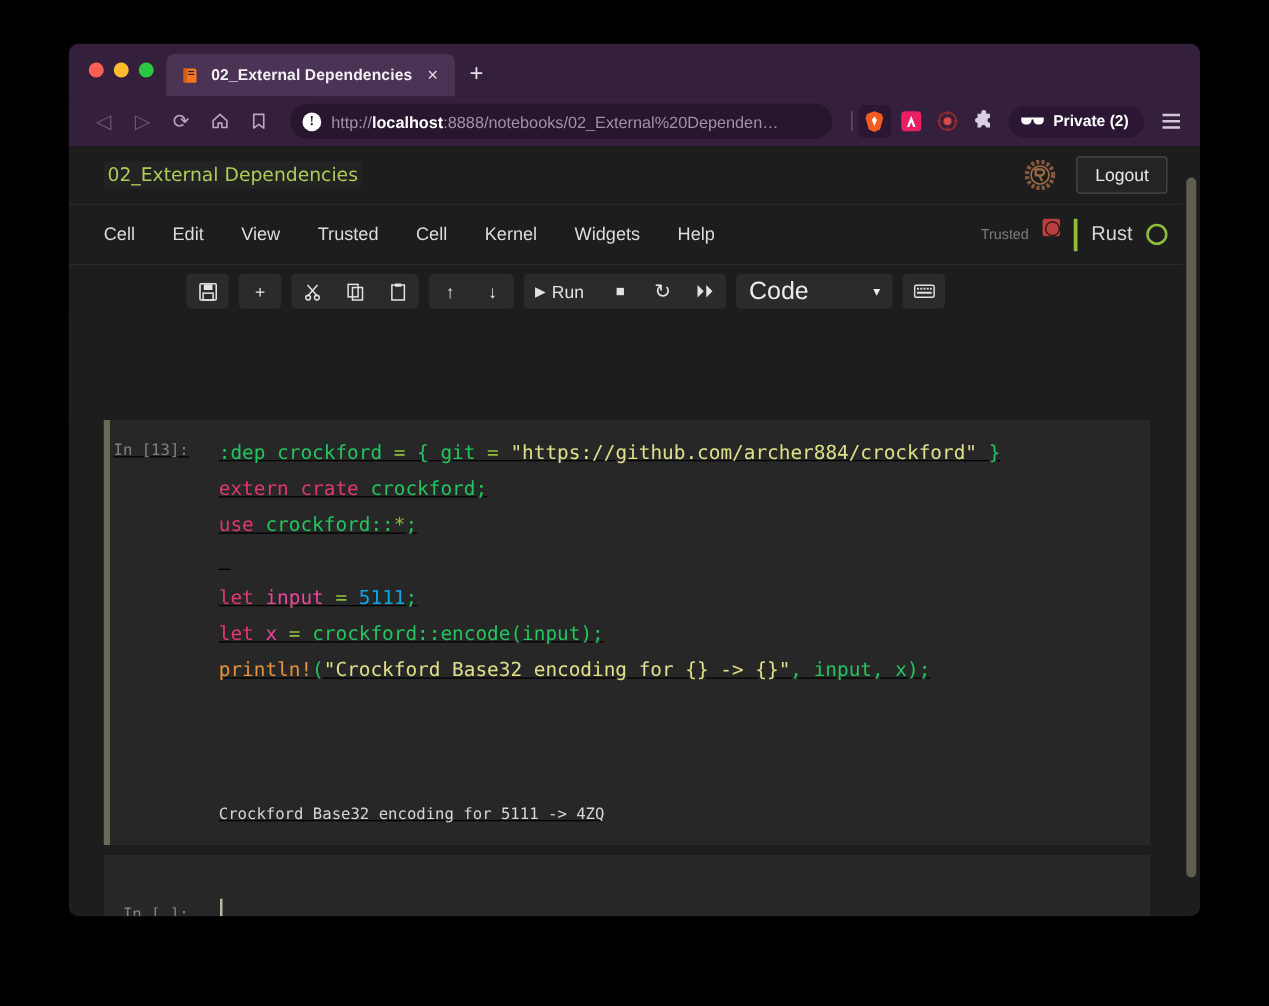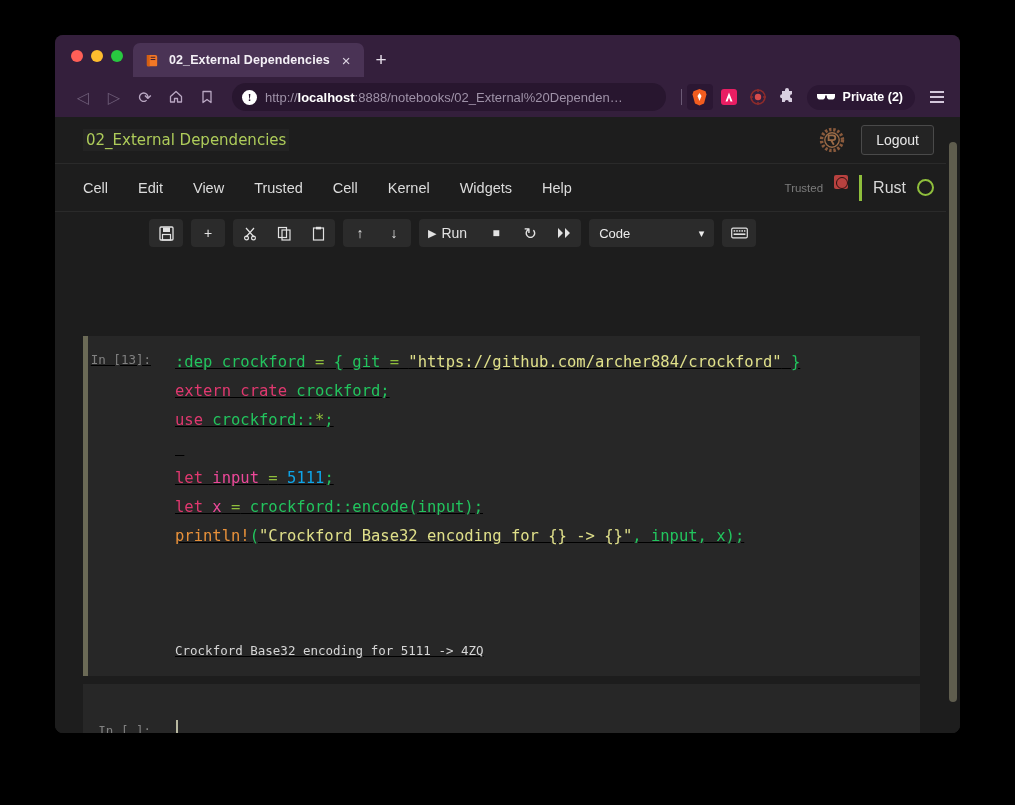--- a/index.html
+++ b/index.html
@@ -239,21 +239,21 @@
   .tb-run {
     display: flex; align-items: center; gap: 5px;
     padding: 0 12px 0 9px; height: 28px;
     color: #e2e2e2; font-size: 14px; cursor: pointer;
   }
   .tb-select {
     background: #2b2b2b;
     border: none;
     border-radius: 4px;
     color: #ececec;
-    font-size: 13px;
+    font-size: 20px;
     height: 28px;
     width: 125px;
     padding: 0 10px;
     appearance: none;
     cursor: pointer;
     font-family: "Liberation Sans", sans-serif;
   }
   .select-wrap { position: relative; display: inline-block; }
   .select-caret {
     position: absolute; right: 10px; top: 50%;

